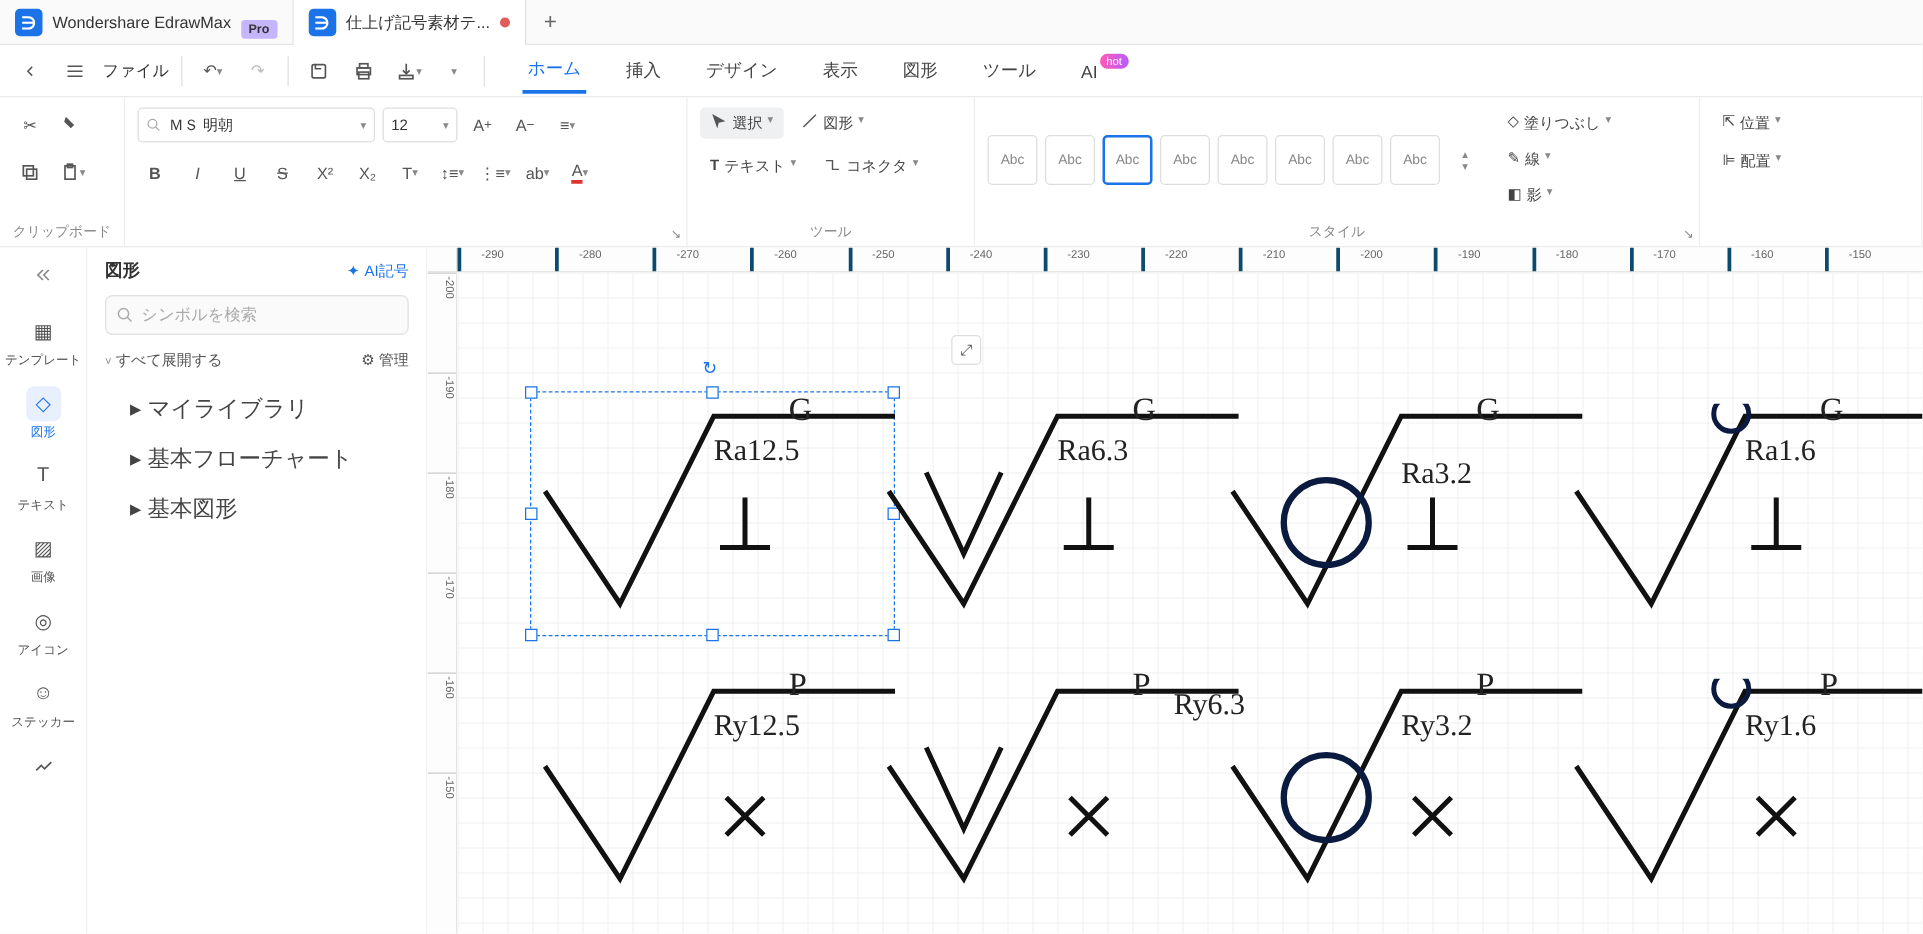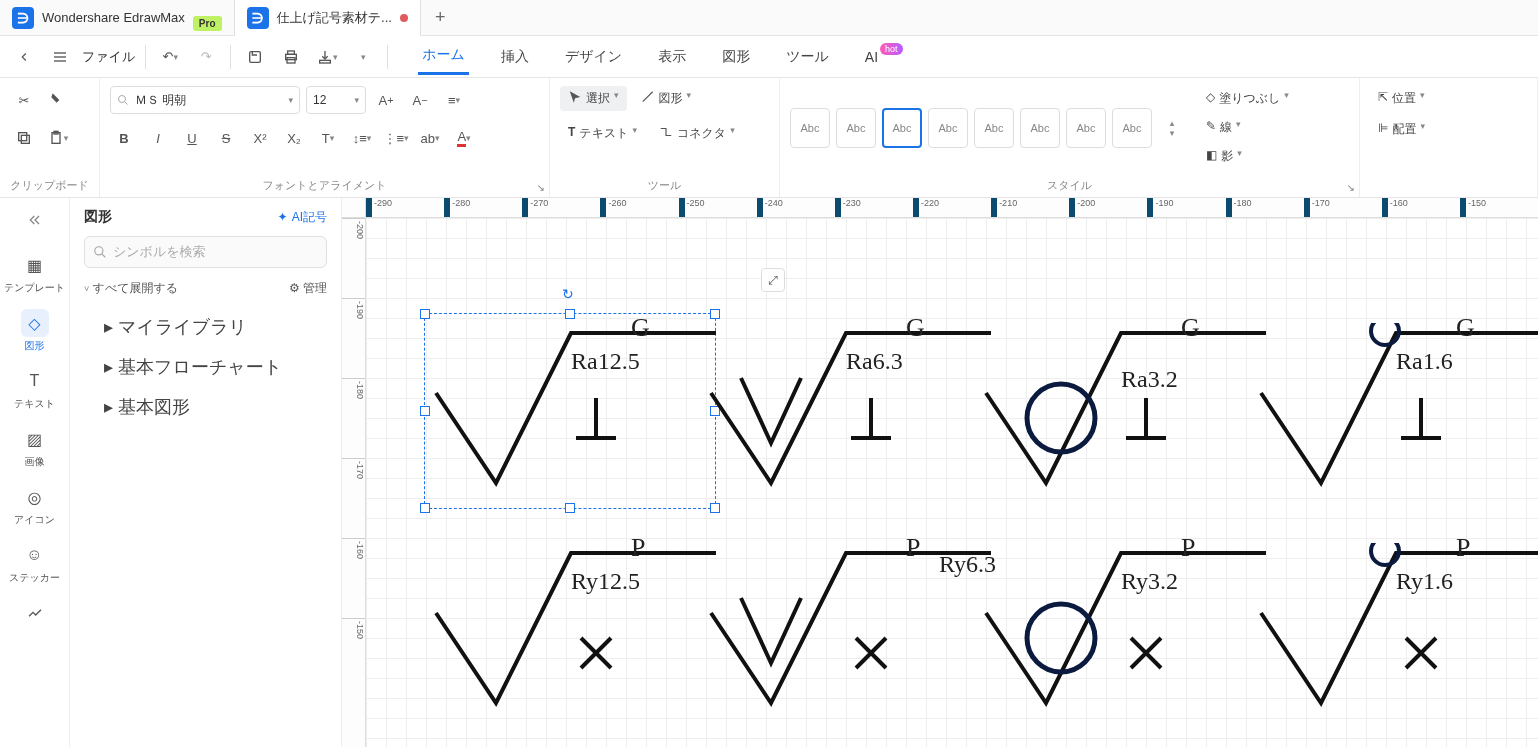--- a/index.html
+++ b/index.html
@@ -3,21 +3,21 @@
 <meta charset="utf-8">
 <style>
 * { box-sizing: border-box; margin: 0; padding: 0; font-family: "Segoe UI", "Meiryo", sans-serif; }
 body { background: #f5f5f5; width: 1538px; height: 747px; overflow: hidden; font-size: 13px; color: #333; }
 
 
 .titlebar { height: 36px; background: #fafafa; display: flex; align-items: center; border-bottom: 1px solid #e5e5e5; }
 .app-tab { display: flex; align-items: center; height: 36px; padding: 0 12px; gap: 8px; border-right: 1px solid #e0e0e0; }
 .app-tab.active { background: #fff; }
 .app-logo { width: 22px; height: 22px; background: #1a73e8; border-radius: 4px; display: inline-flex; align-items: center; justify-content: center; color: #fff; font-weight: bold; font-size: 14px; }
-.pro-badge { background: #bef264; color: #333; font-size: 10px; font-weight: bold; padding: 2px 6px; border-radius: 3px; margin-top: 11px; }
+.pro-badge { background: #c4b5fd; color: #333; font-size: 10px; font-weight: bold; padding: 2px 6px; border-radius: 3px; margin-top: 11px; }
 .tab-dot { width: 8px; height: 8px; background: #e05b5b; border-radius: 50%; }
 .tab-plus { padding: 0 14px; font-size: 18px; color: #666; }
 
 
 .menubar { height: 42px; background: #fff; display: flex; align-items: center; border-bottom: 1px solid #e5e5e5; }
 .menubar .group { display: flex; align-items: center; gap: 8px; padding: 0 10px; height: 100%; }
 .menubar .divider { width: 1px; height: 24px; background: #e0e0e0; }
 .icon-btn { width: 28px; height: 28px; display: inline-flex; align-items: center; justify-content: center; color: #555; border-radius: 4px; cursor: pointer; }
 .file-label { font-size: 13px; color: #333; }
 .menu-tabs { display: flex; gap: 28px; padding-left: 30px; align-items: center; height: 100%; }
@@ -52,21 +52,21 @@
 .sidepanel { width: 272px; background: #fff; border-right: 1px solid #eee; padding: 10px 14px; }
 .sidepanel-head { display: flex; justify-content: space-between; align-items: center; margin-bottom: 10px; }
 .sidepanel-head h3 { font-size: 14px; font-weight: bold; }
 .ai-link { color: #1a73e8; font-size: 12px; display: flex; align-items: center; gap: 4px; }
 .search-box { border: 1px solid #e0e0e0; border-radius: 6px; height: 32px; display: flex; align-items: center; padding: 0 8px; gap: 6px; color: #aaa; background: #fafafa; margin-bottom: 12px; }
 .sidepanel-controls { display: flex; justify-content: space-between; align-items: center; font-size: 12px; color: #555; margin-bottom: 10px; }
 .sidepanel-group { font-size: 18px; color: #444; padding: 8px 0; cursor: pointer; margin-left: 20px; }
 
 .canvas-area { flex: 1; position: relative; background: #ffffff; overflow: hidden; }
 .hruler { position: absolute; top: 0; left: 24px; right: 0; height: 20px; background: #fdfdfd; border-bottom: 1px solid #ddd; display: flex; font-size: 9px; color: #666; }
-.hruler div { width: 80px; border-left: 6px solid #0c4a6e; padding-left: 2px; }
+.hruler div { width: 80px; border-left: 3px solid #0c4a6e; padding-left: 16px; }
 .vruler { position: absolute; top: 20px; left: 0; width: 24px; bottom: 0; background: #fdfdfd; border-right: 1px solid #ddd; display: flex; flex-direction: column; font-size: 9px; color: #666; }
 .vruler div { height: 80px; border-top: 1px solid #ccc; writing-mode: vertical-rl; padding-top: 2px; }
 .corner { position: absolute; top: 0; left: 0; width: 24px; height: 20px; background: #fdfdfd; border-right: 1px solid #ddd; border-bottom: 1px solid #ddd; }
 .grid-bg { position: absolute; top: 20px; left: 24px; right: 0; bottom: 0;
   background-image: linear-gradient(#eee 1px, transparent 1px), linear-gradient(90deg, #eee 1px, transparent 1px);
   background-size: 20px 20px; background-color: #fff; }
 
 .shape { position: absolute; }
 .shape-label { font-family: "MS Mincho", serif; font-size: 24px; color: #222; text-align: center; }
 .shape-top-letter { font-family: "MS Mincho", serif; font-size: 26px; color: #222; }
@@ -222,21 +222,20 @@
         <span class="icon-btn">T<span class="caret">▾</span></span>
         <span class="icon-btn">↕≡<span class="caret">▾</span></span>
         <span class="icon-btn">⋮≡<span class="caret">▾</span></span>
         <span class="icon-btn">ab<span class="caret">▾</span></span>
         <span class="icon-btn">
             <span style="border-bottom:3px solid #d33">A</span>
             <span class="caret">▾</span>
           </span>
       </div>
     </div>
-    <div class="ribbon-label">フォントとアライメント</div>
     <span class="launcher">↘</span>
   </div>
 
   <div class="ribbon-section" style="width:230px">
     <div>
       <div class="ribbon-row">
         <span class="ribbon-btn active">
             <svg width="14" height="14" viewBox="0 0 24 24" fill="#555">
               <path d="M3 2 L21 12 L12 14 L10 22 Z"></path>
             </svg>

